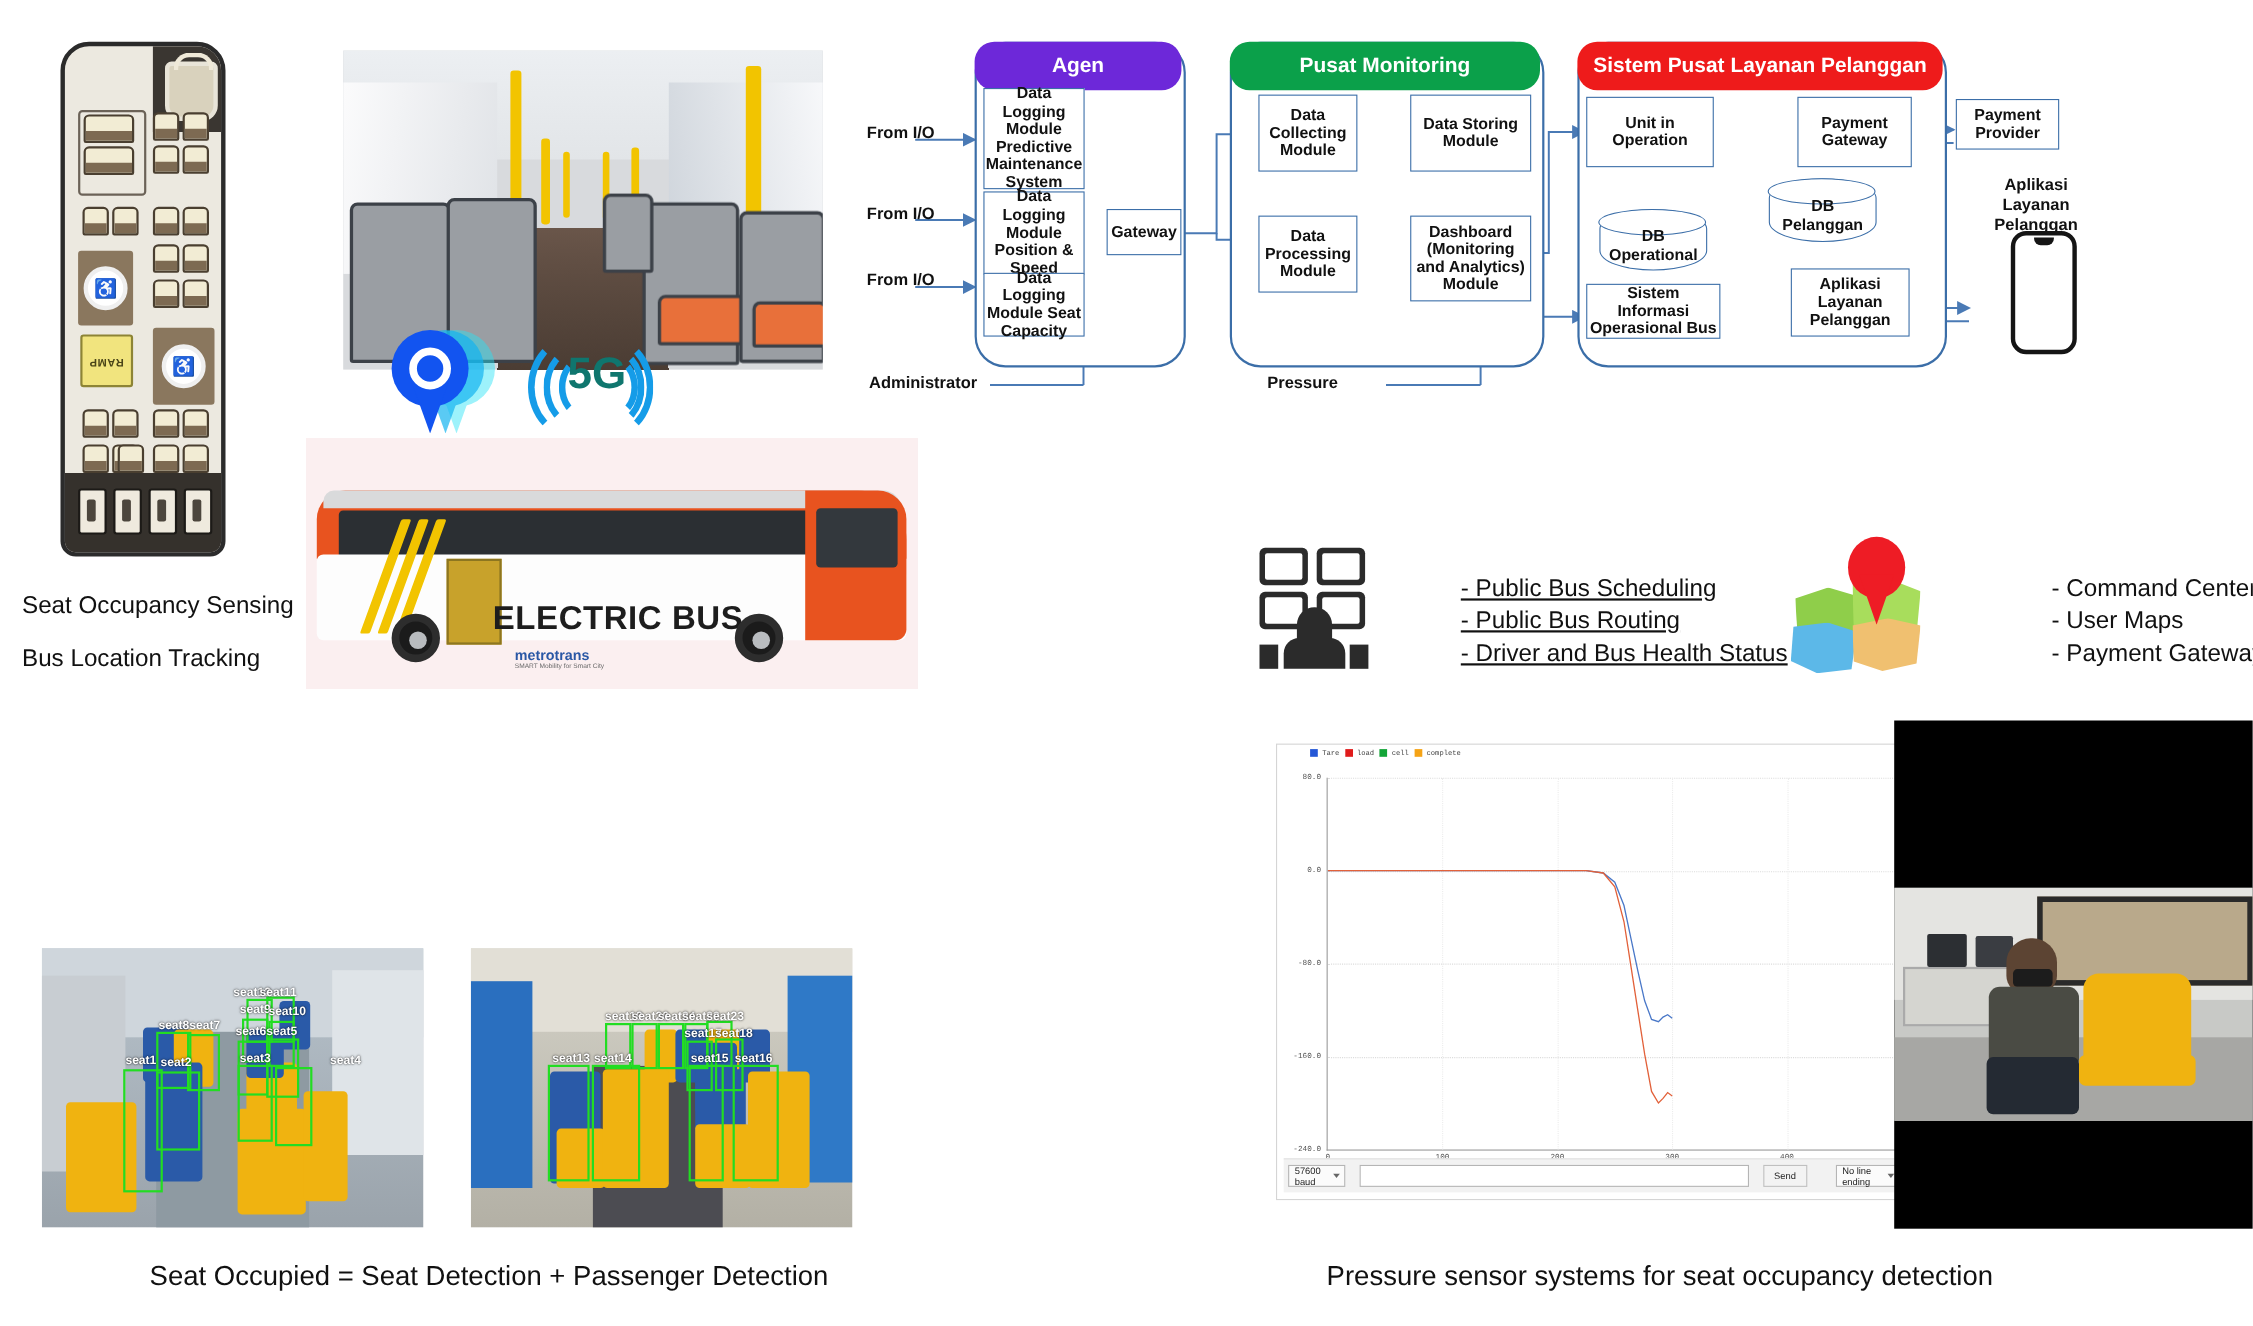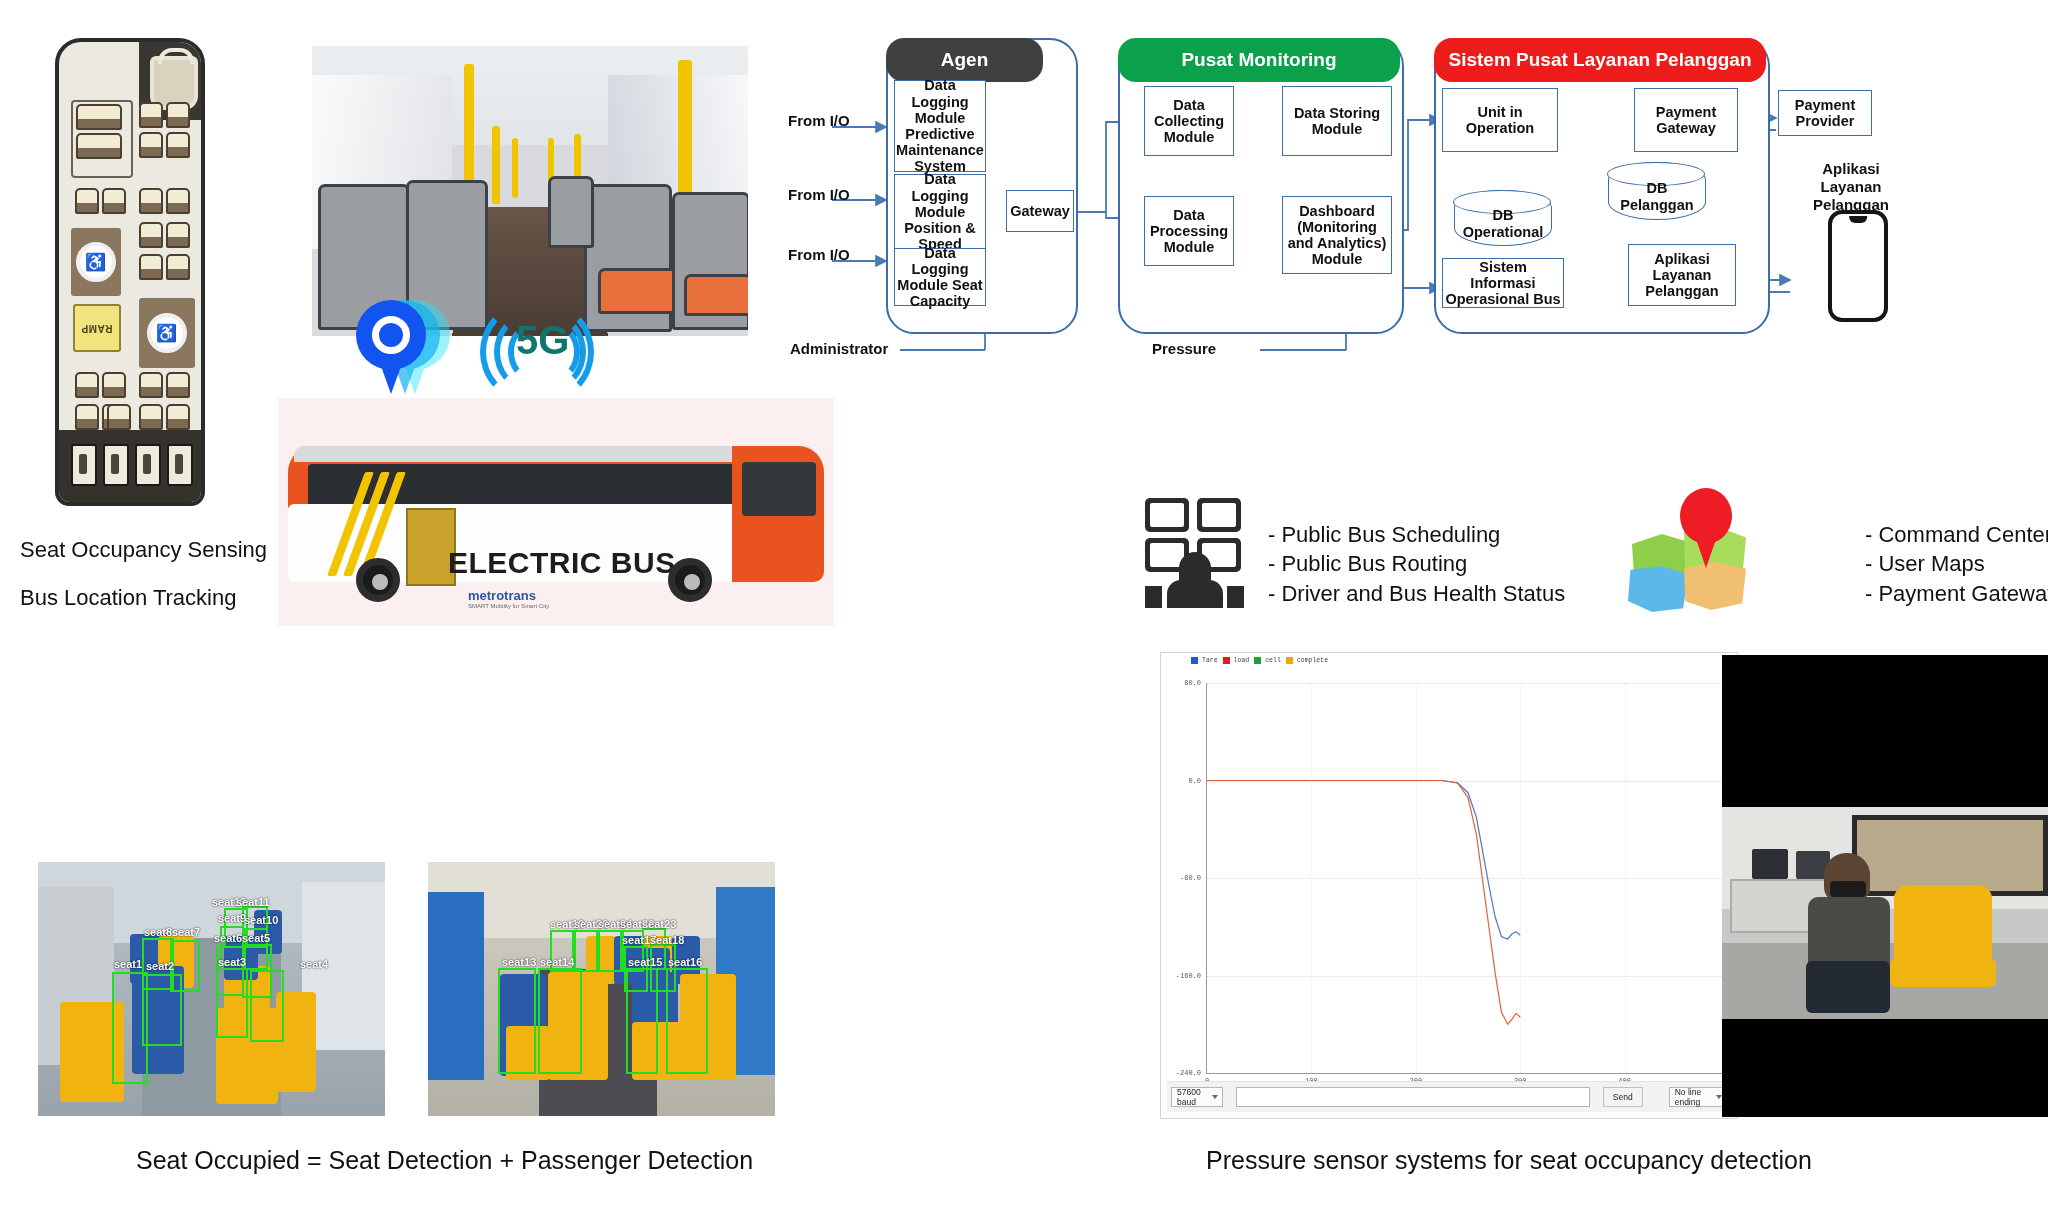--- a/index.html
+++ b/index.html
@@ -133,21 +133,21 @@
   #det2{left:428px;top:862px;width:347px;height:254px;}
   .detbg{position:absolute;inset:0;}
   .dseat{position:absolute;border-radius:4px;}
   .dseat.y{background:#f0b310;}
   .dseat.b{background:#2a5aa8;}
   .bbox{position:absolute;border:2px solid #22dd22;box-sizing:border-box;}
   .btag{position:absolute;color:#fff;font-size:11px;font-weight:600;white-space:nowrap;
     text-shadow:0 0 2px #000;font-family:"Liberation Sans",sans-serif;}
 
   
-  #plotter{left:1160px;top:652px;width:578px;height:467px;background:#fff;border:1px solid #d5d5d5;
+  #plotter{left:1160px;top:676px;width:578px;height:415px;background:#fff;border:1px solid #d5d5d5;
     box-sizing:border-box;}
   #plegend{position:absolute;left:30px;top:4px;display:flex;align-items:center;gap:2px;
     font-size:6.5px;font-family:"Liberation Mono",monospace;color:#444;}
   #plegend .sw{width:7px;height:7px;display:inline-block;margin-right:2px;}
   #plotarea{position:absolute;left:45px;top:30px;right:8px;bottom:44px;border-left:1px solid #9a9a9a;
     border-bottom:1px solid #9a9a9a;}
   .ytick{position:absolute;right:100%;transform:translateY(-50%);padding-right:6px;
     font-size:7px;font-family:"Liberation Mono",monospace;color:#555;white-space:nowrap;}
   .gridh{position:absolute;left:0;right:0;border-top:1px dotted #dcdcdc;}
   .gridv{position:absolute;top:0;bottom:0;border-left:1px dotted #ececec;}
@@ -399,21 +399,21 @@
     <g stroke="#4a7ab5" stroke-width="1.8" fill="none">
 
       <path d="M195 320 V292"></path>
         <path d="M195 320 H110"></path>
       <path d="M556 320 V292"></path>
         <path d="M556 320 H470"></path>
     </g>
   </svg>
 
   <div class="zone" style="left:96px;top:8px;width:188px;height:292px;">
-    <div class="zhead" style="width:157px;background:#404040;">Agen</div>
+    <div class="zhead" style="width:188px;background:#6d28d9;">Agen</div>
   </div>
   <div class="dbox" style="left:104px;top:50px;width:92px;height:92px;">Data Logging Module Predictive Maintenance System</div>
   <div class="dbox" style="left:104px;top:144px;width:92px;height:76px;">Data Logging Module Position &amp; Speed</div>
   <div class="dbox" style="left:104px;top:218px;width:92px;height:58px;">Data Logging Module Seat Capacity</div>
   <div class="dbox" style="left:216px;top:160px;width:68px;height:42px;">Gateway</div>
 
   <div class="dlabel" style="left:-2px;top:82px;">From I/O</div>
   <div class="dlabel" style="left:-2px;top:156px;">From I/O</div>
   <div class="dlabel" style="left:-2px;top:216px;">From I/O</div>
 
@@ -459,21 +459,21 @@
       <i></i>
     </div>
   <div class="scr" style="left:52px;top:40px;width:44px;height:34px;">
       <i></i>
     </div>
   <div class="head"></div>
   <div class="body"></div>
   <div class="arm" style="left:0;"></div>
   <div class="arm" style="left:82px;"></div>
 </div>
-<div class="bullets" style="left:1268px;top:520px;">
+<div class="bullets" style="left:1328px;top:520px;text-decoration:underline;">
   <div>- Public Bus Scheduling</div>
   <div>- Public Bus Routing</div>
   <div>- Driver and Bus Health Status</div>
 </div>
 
 <div id="mapicon" class="abs">
   <div class="mapface" style="left:4px;top:44px;width:60px;height:56px;background:#8fce4a;
        clip-path:polygon(0 18%,50% 0,100% 16%,96% 86%,48% 100%,4% 84%);"></div>
   <div class="mapface" style="left:56px;top:36px;width:62px;height:58px;background:#a8dd5c;
        clip-path:polygon(0 10%,52% 0,100% 20%,94% 88%,46% 100%,2% 80%);"></div>

